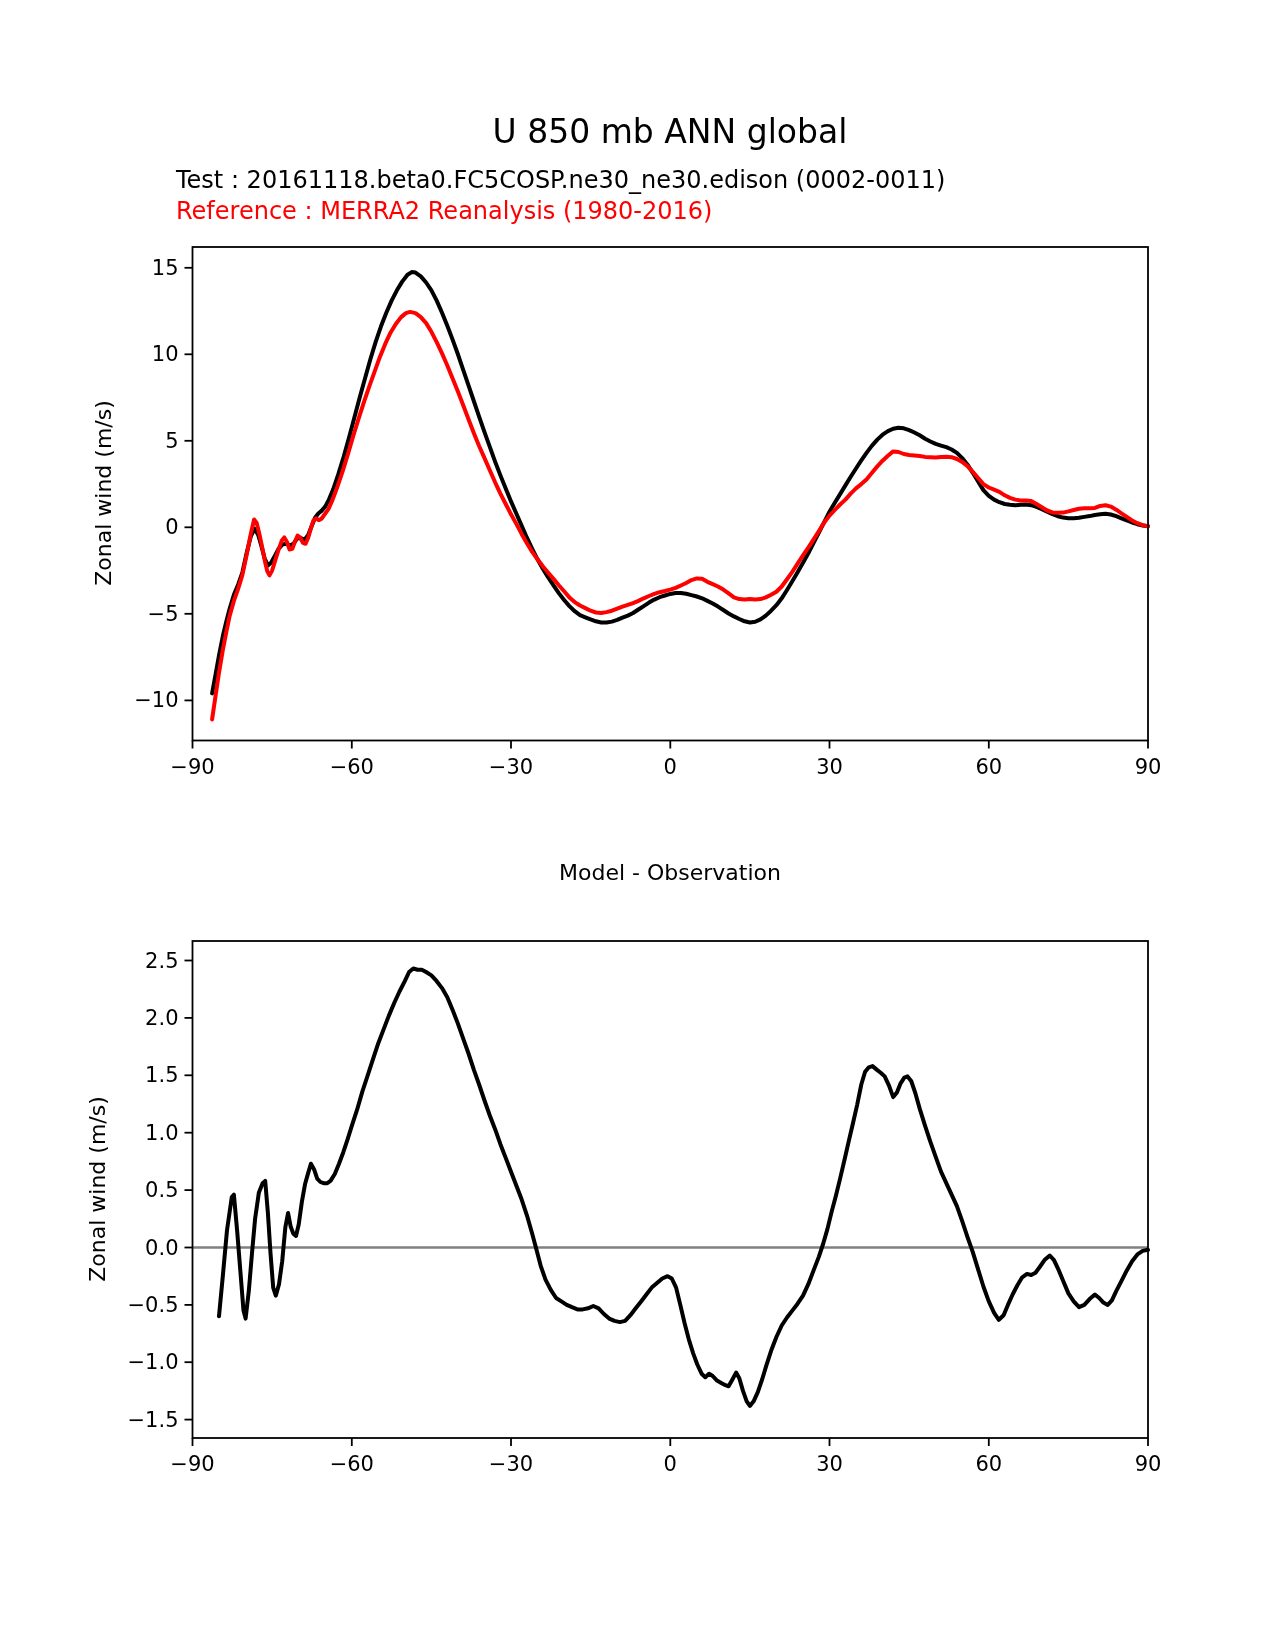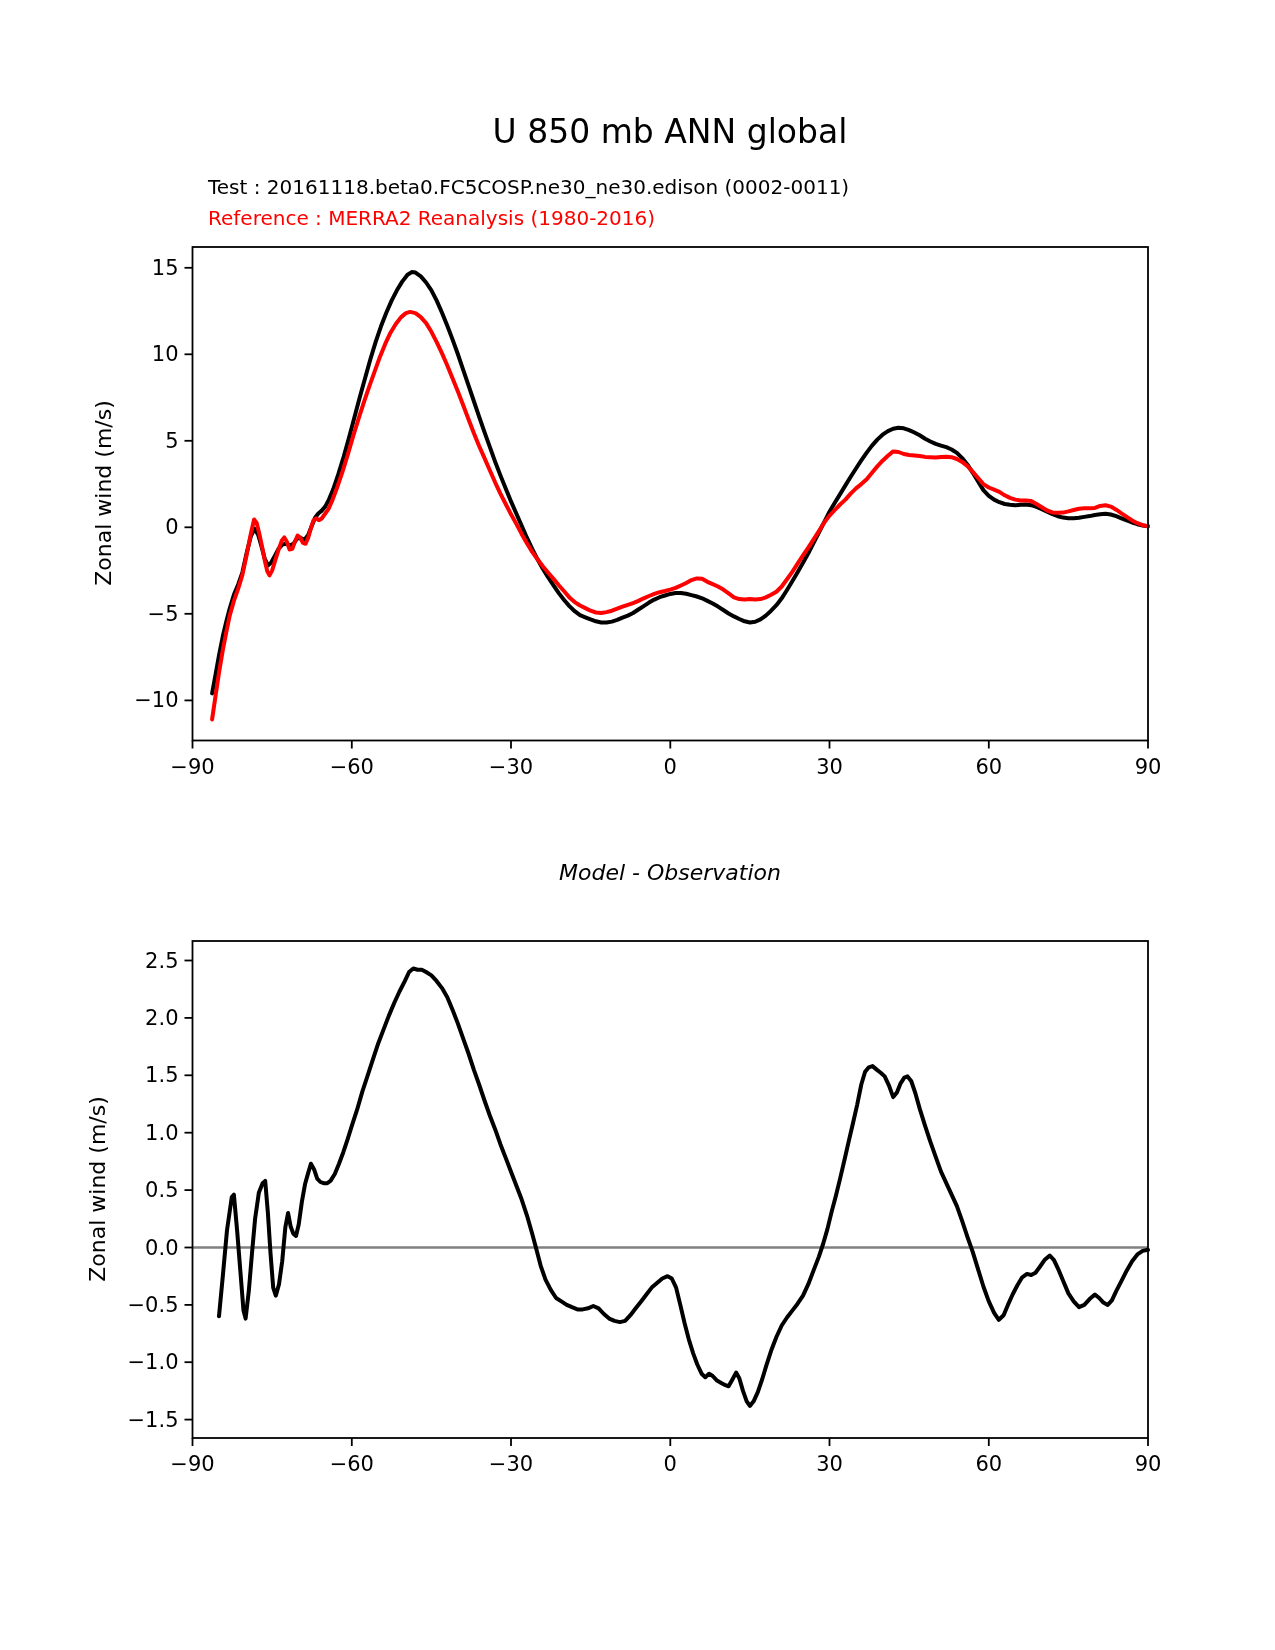--- a/index.html
+++ b/index.html
@@ -2,24 +2,24 @@
 <html><head>
 <meta charset="utf-8">
 <style>
   html,body{margin:0;padding:0;}
   body{width:1275px;height:1650px;position:relative;background:#ffffff;
        font-family:"DejaVu Sans",sans-serif;}
   #figure{position:absolute;inset:0;}
   .abs{position:absolute;}
   .fig-title{left:192px;top:72px;width:956px;text-align:center;
              font-size:33px;color:#000;white-space:nowrap;margin-top:40px;}
-  .sub{left:208px;font-size:20px;color:#000;white-space:nowrap;margin-top:9px;}
+  .sub{left:176px;font-size:24px;color:#000;white-space:nowrap;}
   .sub.ref{color:#ff0000;text-align:center;}
   .panel-title{left:192px;top:860px;width:956px;text-align:center;
-               font-size:22px;color:#000;font-style:italic;}
+               font-size:22px;color:#000;}
   .ylab{font-size:22px;color:#000;white-space:nowrap;
         transform:translate(-50%,-50%) rotate(-90deg);}
   svg{position:absolute;left:0;top:0;overflow:visible;}
   .tick-label{font-family:"DejaVu Sans",sans-serif;font-size:21px;fill:#000;}
 </style>
 </head>
 <body>
 
 <div id="figure">
   <div class="abs fig-title">U 850 mb ANN global</div>

